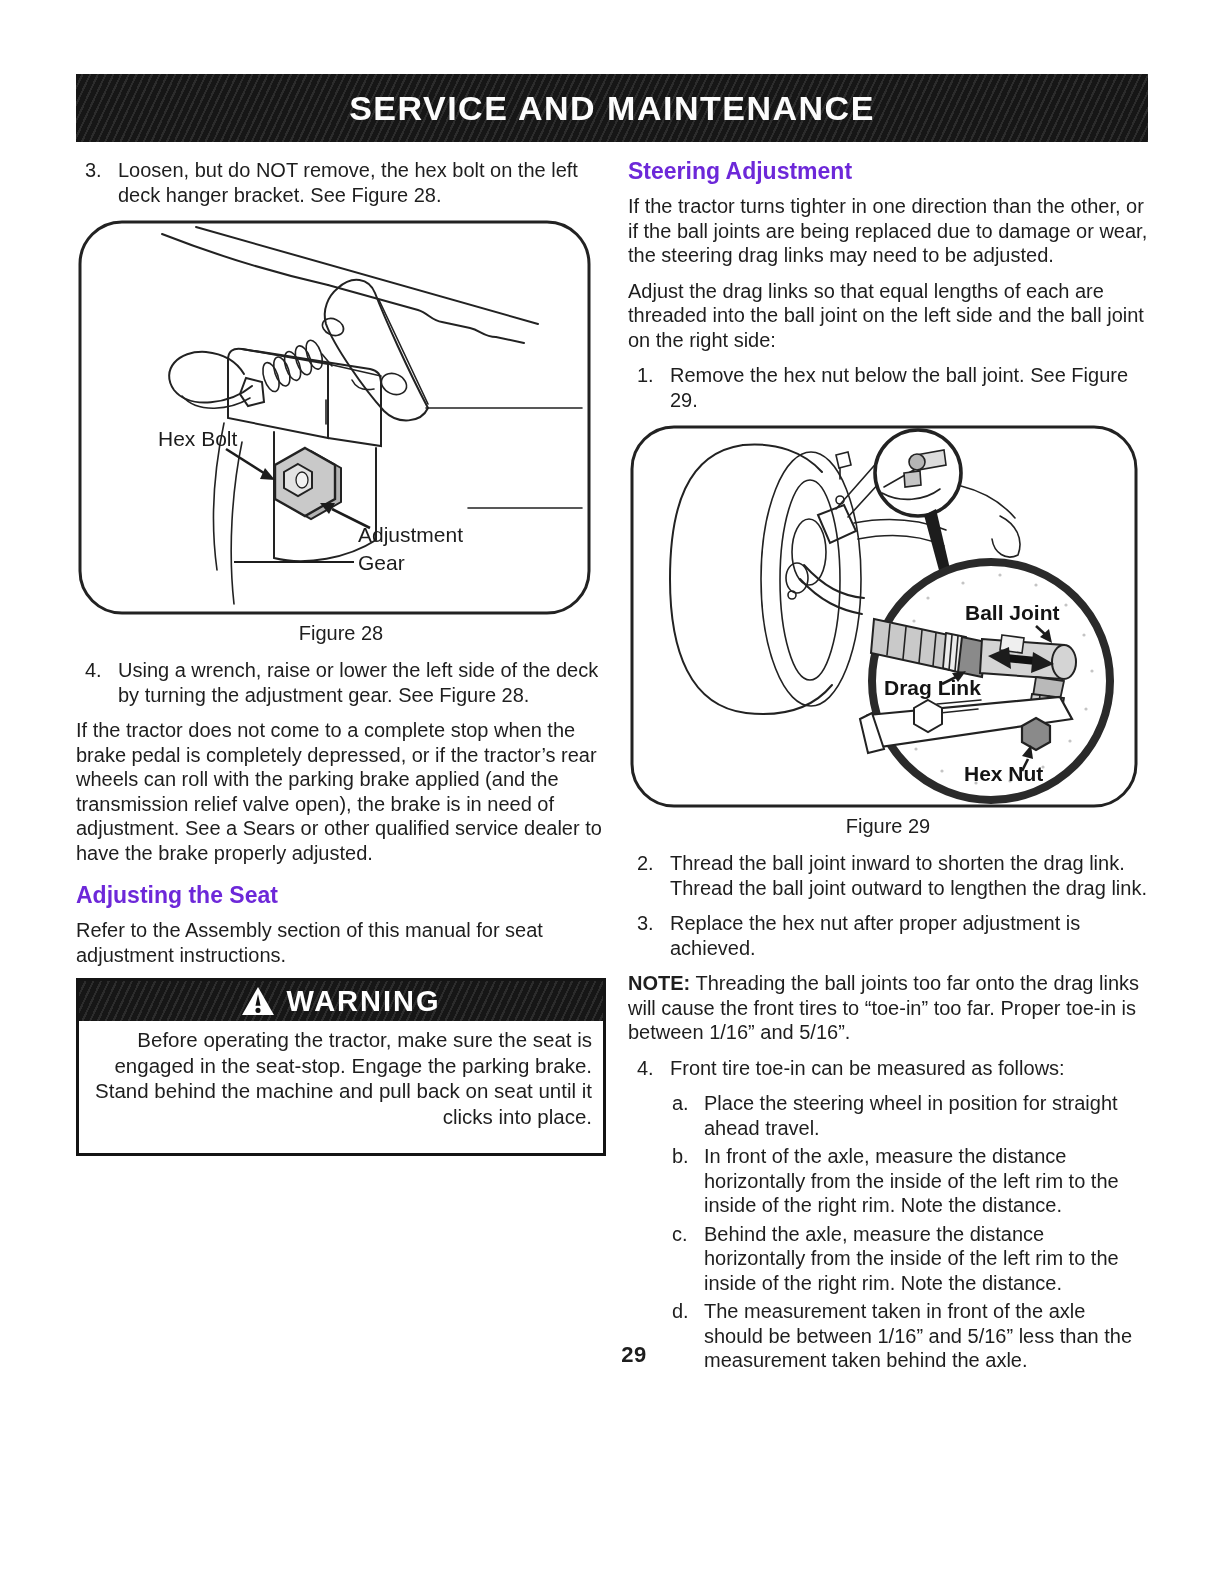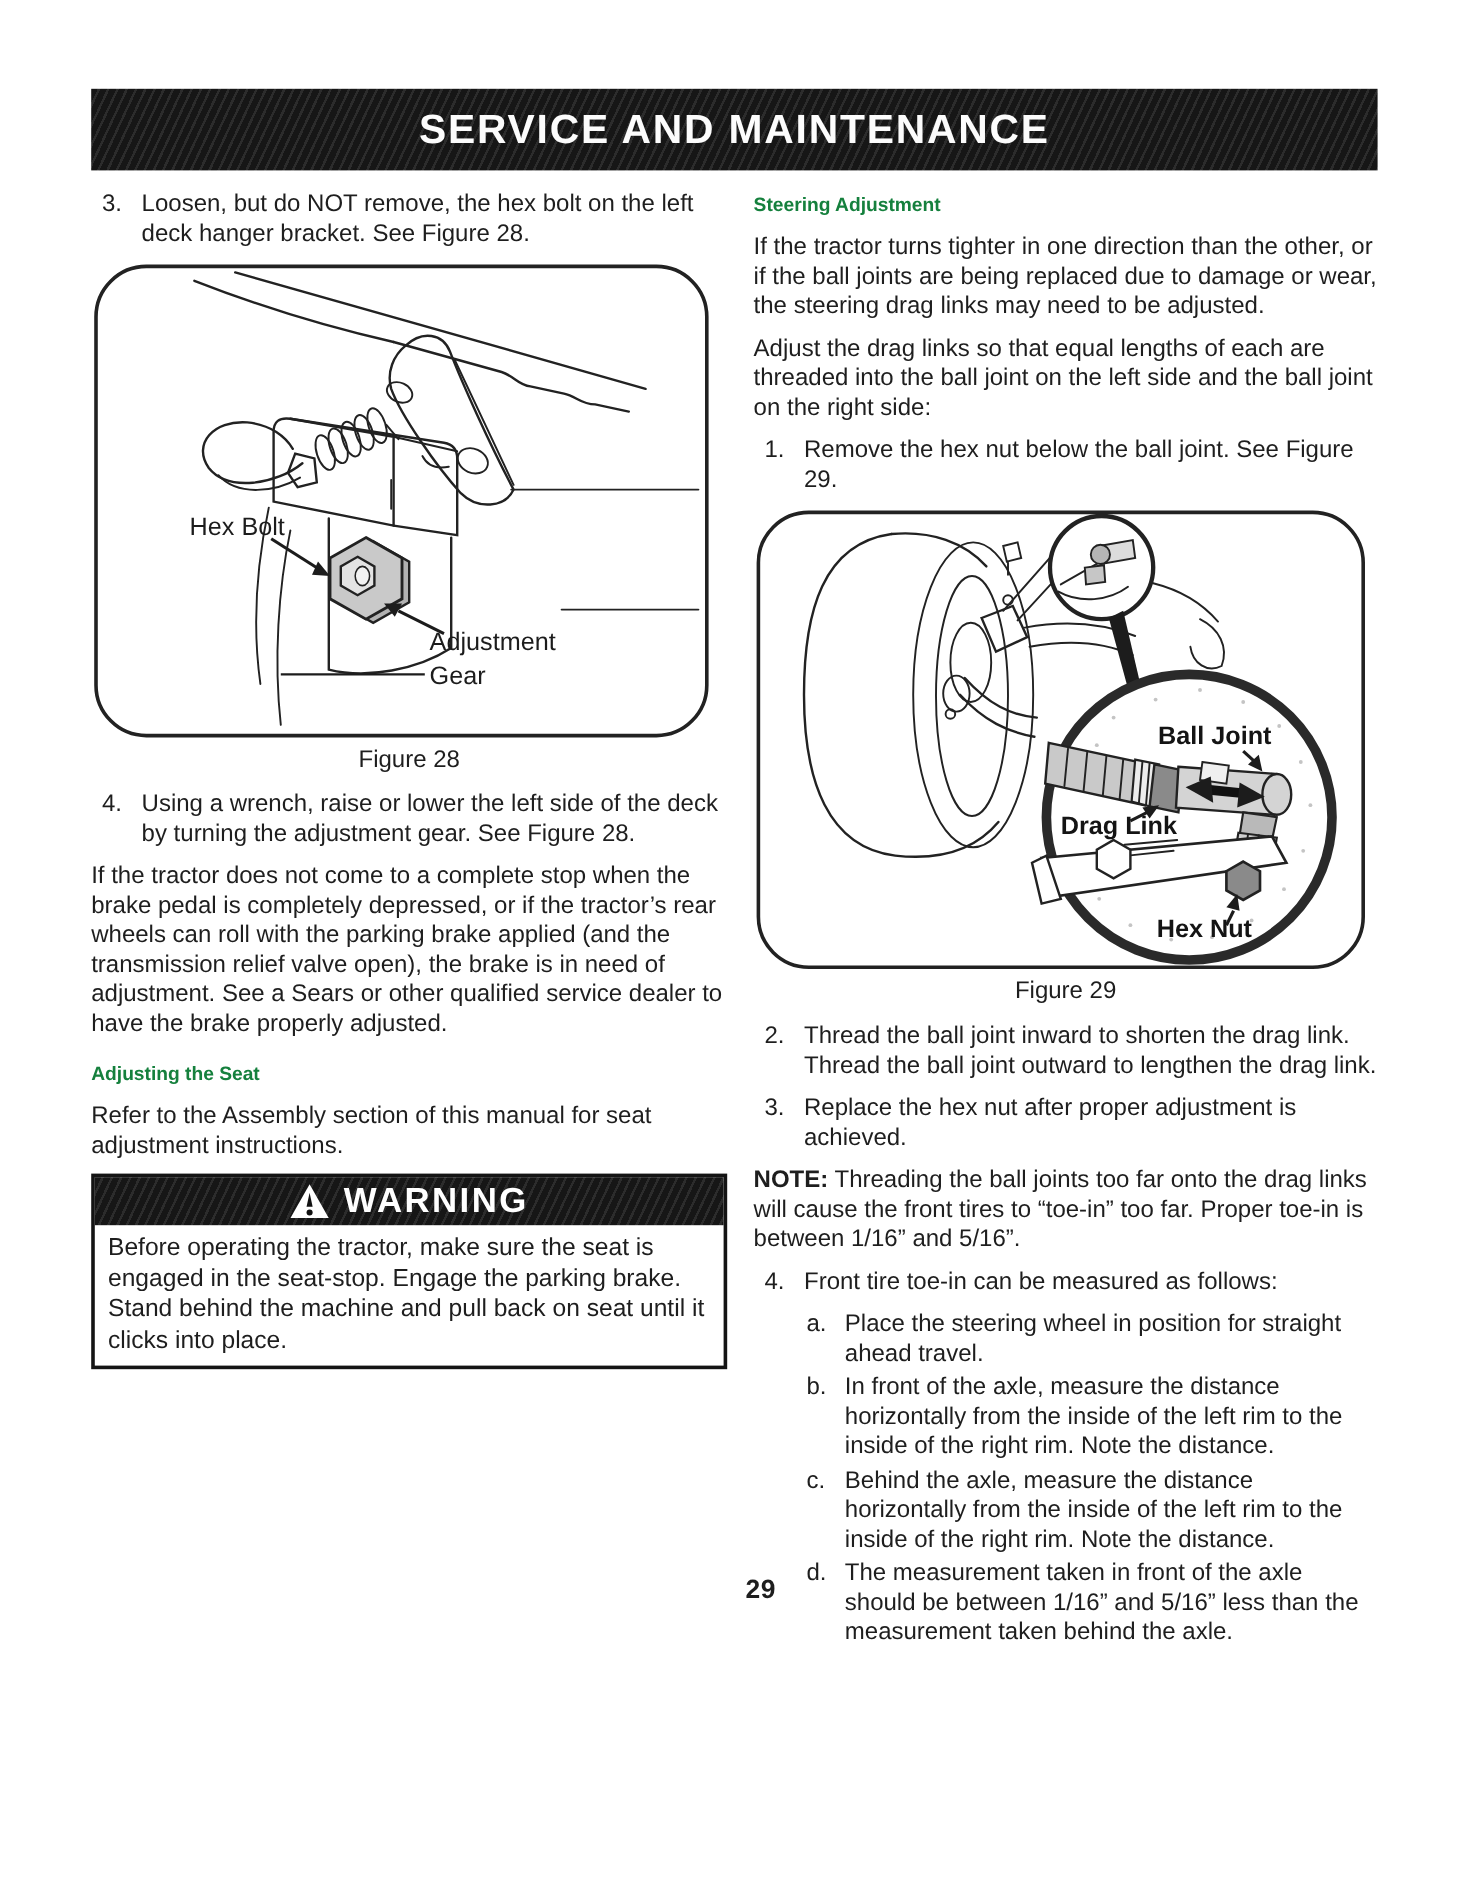--- a/index.html
+++ b/index.html
@@ -10,38 +10,38 @@
   .banner {
     position:absolute; left:76px; top:74px; width:1072px; height:68px;
     background:repeating-linear-gradient(115deg,#161616 0px,#161616 5px,#2c2c2c 5px,#2c2c2c 7px);
     display:flex; align-items:center; justify-content:center;
   }
   .banner-text { color:#fcfcfc; font-weight:bold; font-size:34px; letter-spacing:1.5px; }
   .columns { position:absolute; left:76px; top:158px; width:1072px; display:flex; gap:22px; }
   .col-left  { width:530px; }
   .col-right { width:520px; }
   .body-text { font-size:20px; line-height:24.5px; margin:0 0 11px 0; }
-  h2 { font-size:16px; line-height:27px; font-weight:bold; margin:17px 0 9px 0; color:#15803d; }
+  h2 { font-size:23px; line-height:27px; font-weight:bold; margin:17px 0 9px 0; color:#6d28d9; }
   .li { display:flex; margin:0 0 11px 0; font-size:20px; line-height:24.5px; }
   .li .num { flex:none; width:42px; padding-left:9px; box-sizing:border-box; }
   .li .txt { flex:1; }
   .sub { margin-left:42px; margin-bottom:4px; }
   .sub .num { width:34px; padding-left:2px; }
   .fig { margin:2px 0 0 0; }
   .fig svg { display:block; }
   .fig-caption { text-align:center; font-size:20px; margin:5px 0 13px 0; }
   .warn { border:3px solid #141414; }
   .warn-head {
     background:repeating-linear-gradient(115deg,#161616 0px,#161616 5px,#2c2c2c 5px,#2c2c2c 7px);
     height:40px; display:flex; align-items:center; justify-content:center; gap:11px;
   }
   .warn-title { color:#ffffff; font-weight:bold; font-size:29px; letter-spacing:2px; }
-  .warn-body { padding:6px 11px 9px 11px; font-size:20.5px; line-height:25.5px; }
+  .warn-body { padding:6px 11px 24px 11px; font-size:20.5px; line-height:25.5px;text-align:right; }
   .b { font-weight:bold; }
-  .page-num { position:absolute; left:0; right:0; bottom:62px; text-align:center; font-weight:bold; font-size:22px; letter-spacing:.5px;margin-left:44px; }
+  .page-num { position:absolute; left:0; right:0; bottom:32px; text-align:center; font-weight:bold; font-size:22px; letter-spacing:.5px;margin-left:44px; }
   .fig-label   { font-size:21px; fill:#1c1c1c; }
   .fig-label-b { font-size:21px; fill:#141414; font-weight:bold; }
   .ln  { stroke:#222; fill:none; stroke-width:2; stroke-linecap:round; }
   .ln15{ stroke:#222; fill:none; stroke-width:1.6; stroke-linecap:round; }
   .ah  { fill:#1c1c1c; stroke:none; }
 </style>
 </head>
 <body>
 
 <div class="page">

